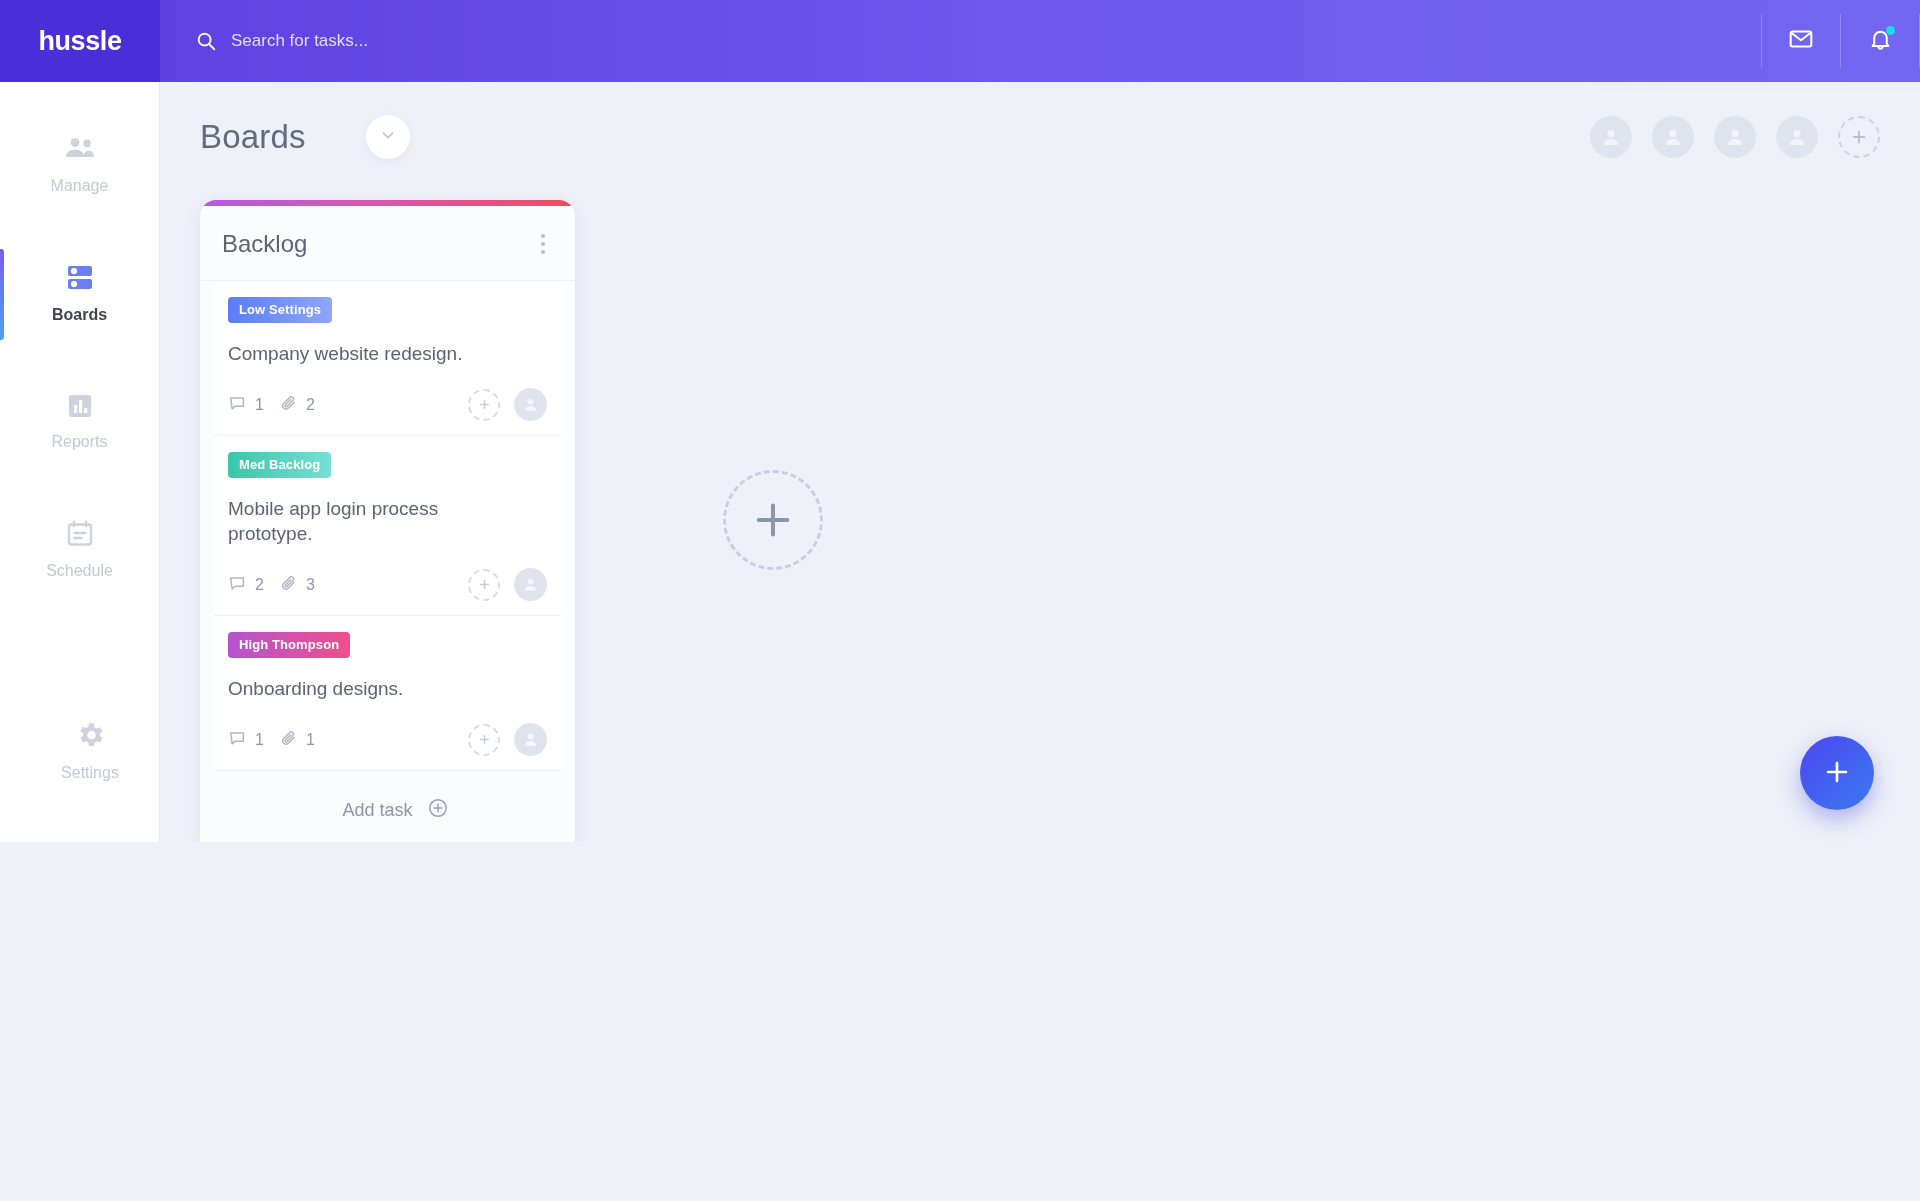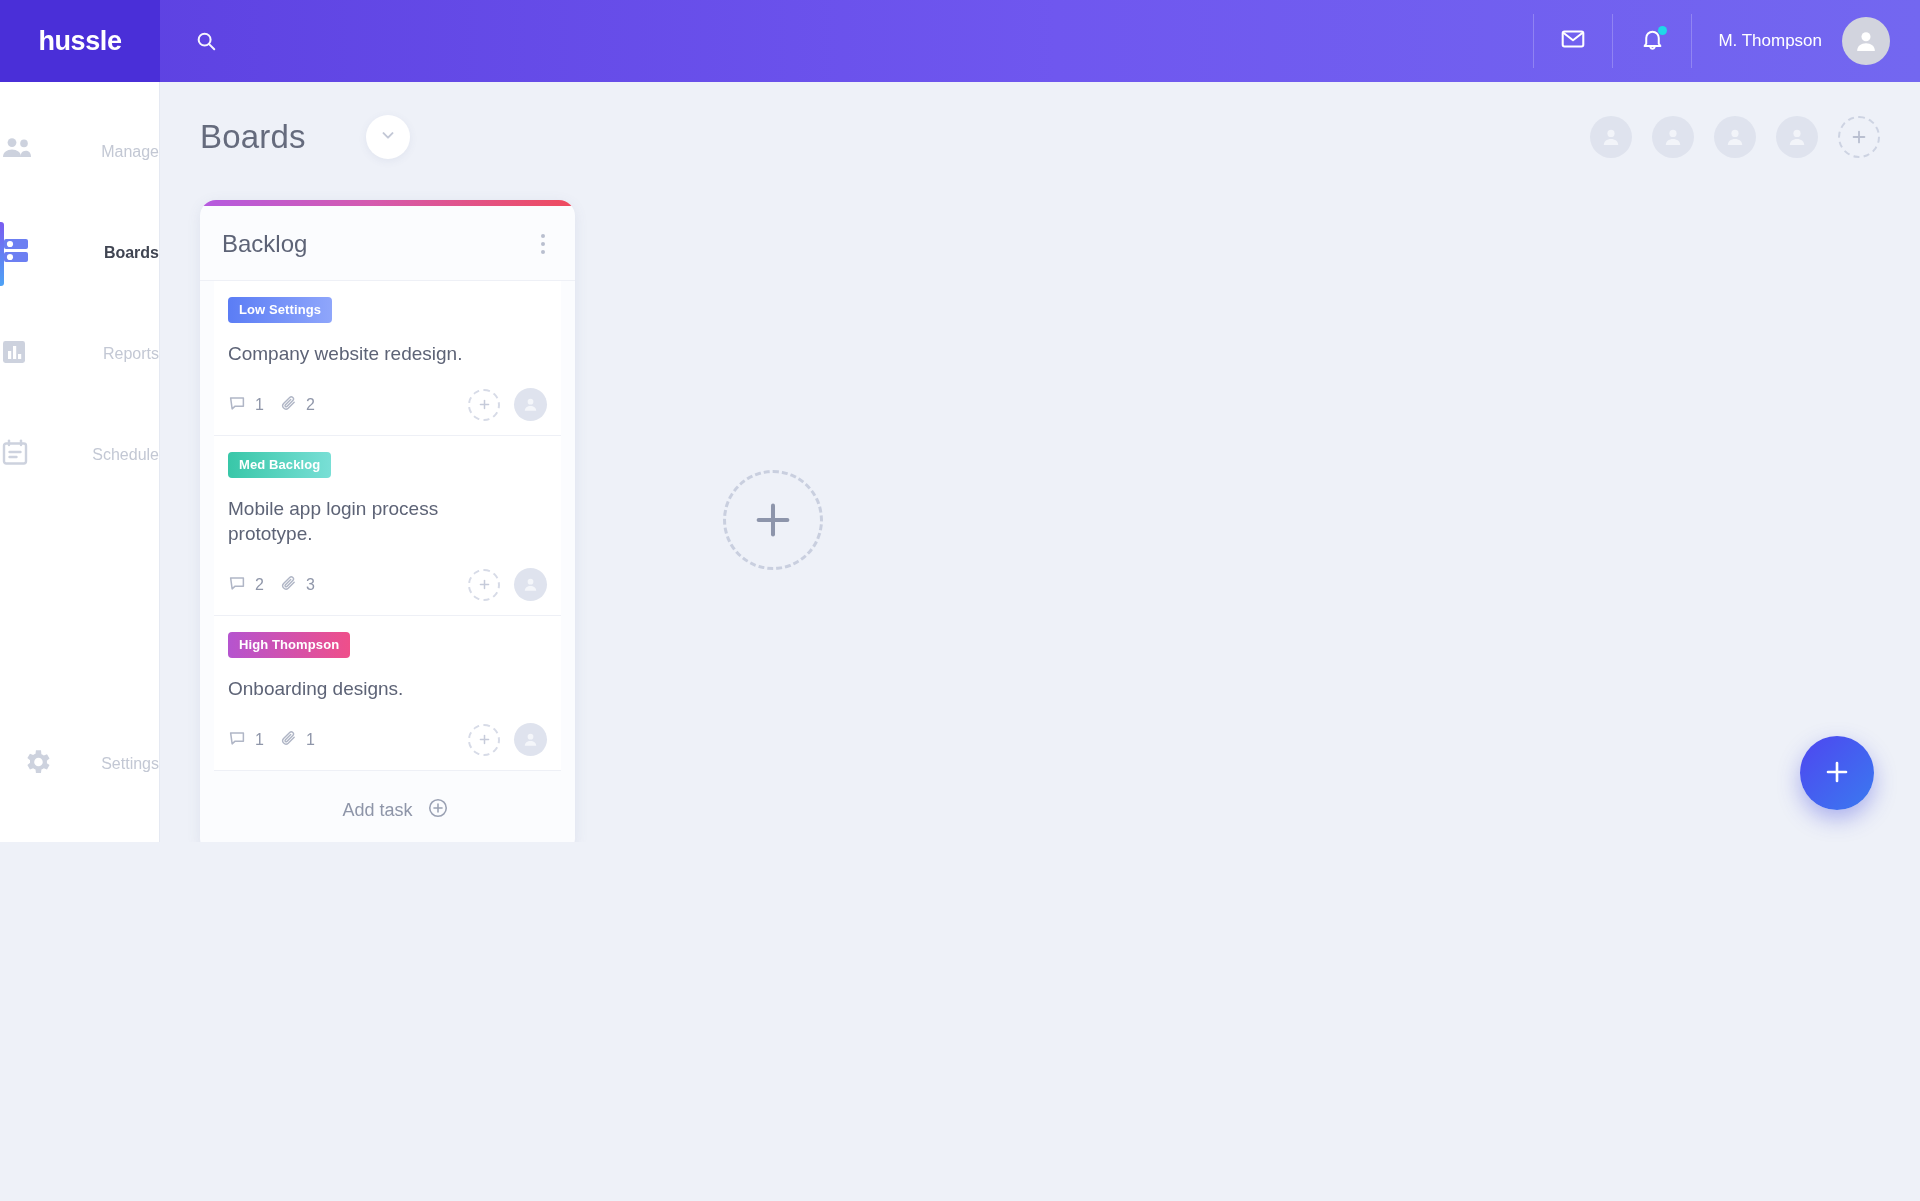--- a/index.html
+++ b/index.html
@@ -65,21 +65,21 @@
   
   .sidebar {
     width: 160px; flex: 0 0 160px;
     background: #ffffff;
     border-right: 1px solid #e5e9f2;
     display: flex; flex-direction: column; align-items: stretch;
     padding-top: 38px; position: relative;
   }
   .nav-item {
     position: relative;
-    display: flex; align-items: center; justify-content: space-between;
+    display: flex; flex-direction: column; align-items: center; justify-content: flex-start;
     gap: 9px; padding: 16px 0 18px; cursor: pointer;
     margin-bottom: 34px;
   }
   .nav-item .lbl { font-size: 16px; color: #c3c8d4; }
   .nav-item.active .lbl { color: #404552; font-weight: bold; }
   .nav-item.active::before {
     content: ""; position: absolute; left: 0; top: 2px; bottom: 2px;
     width: 4px; border-radius: 0 3px 3px 0;
     background: linear-gradient(180deg,#7a5cf0,#4da3f5);
   }
@@ -204,20 +204,21 @@
   <div class="topbar">
     <div class="brand">hussle</div>
 
     <div class="searchwrap">
       <span class="search-icon">
         <svg width="22" height="22" viewBox="0 0 24 24" fill="none" stroke="#ffffff" stroke-width="2.2" stroke-linecap="round">
           <circle cx="10.5" cy="10.5" r="6.5"></circle>
             <line x1="15.4" y1="15.4" x2="21" y2="21"></line>
         </svg>
       </span>
+      <input class="search-input" type="text" placeholder="Search for tasks..." style="">
     </div>
 
     <div class="tb-actions">
       <div class="tb-sep"></div>
       <div class="tb-btn">
         <span class="ic">
           <svg width="26" height="26" viewBox="0 0 24 24" fill="none" stroke="#ffffff" stroke-width="1.9" stroke-linejoin="round">
             <rect x="2.5" y="5" width="19" height="14" rx="1.6"></rect>
               <path d="M2.8 6 12 13.2 21.2 6"></path>
           </svg>
@@ -227,29 +228,20 @@
       <div class="tb-btn">
         <span class="ic">
           <svg width="25" height="25" viewBox="0 0 24 24" fill="none" stroke="#ffffff" stroke-width="1.9" stroke-linecap="round" stroke-linejoin="round">
             <path d="M18 16V10.5a6 6 0 1 0-12 0V16l-1.6 2.2h15.2L18 16z"></path>
               <path d="M10 19.6a2.2 2.2 0 0 0 4 0"></path>
           </svg>
         </span>
         <span class="noti-dot"></span>
       </div>
       <div class="tb-sep"></div>
-      <div class="user">
-        <span class="user-name">M. Thompson</span>
-        <span class="avatar-lg">
-          <svg width="28" height="28" viewBox="0 0 24 24" fill="#ffffff">
-            <circle cx="12" cy="8.4" r="3.9"></circle>
-              <path d="M4.4 20.5c0-4.1 3.4-6.5 7.6-6.5s7.6 2.4 7.6 6.5z"></path>
-          </svg>
-        </span>
-      </div>
     </div>
   </div>
 
   <div class="body">
 
     <div class="sidebar">
 
       <div class="nav-item">
         <span>
           <svg width="34" height="28" viewBox="0 0 34 28" fill="#cdd2de">

